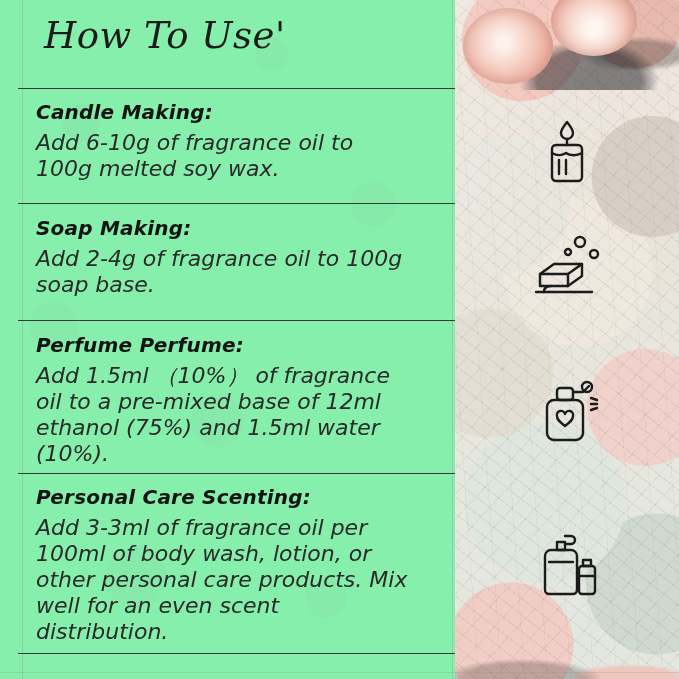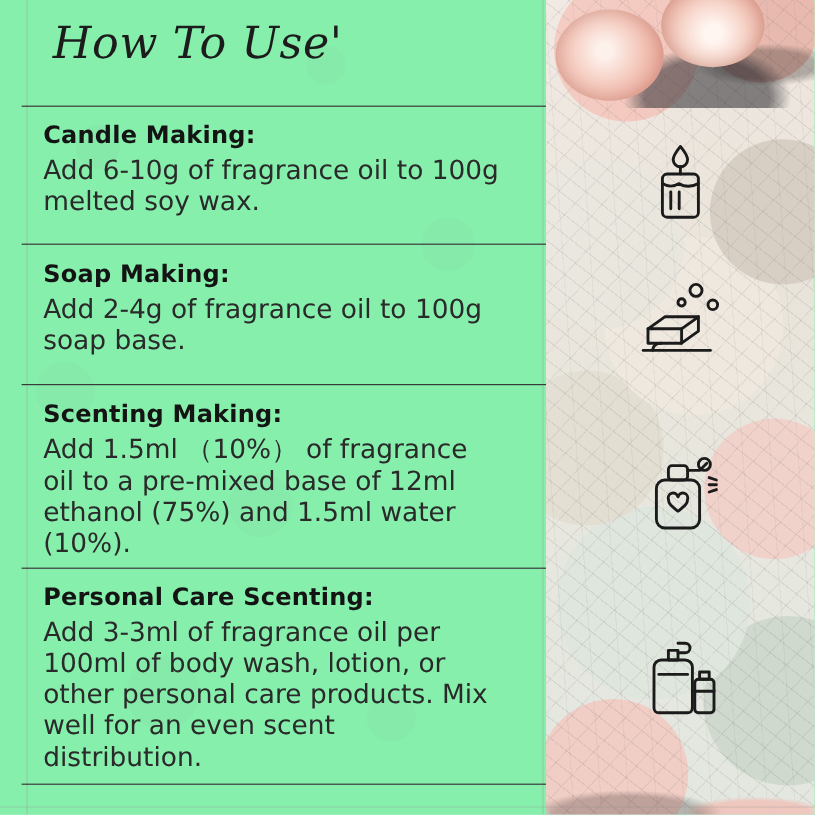--- a/index.html
+++ b/index.html
@@ -95,21 +95,21 @@
     font-style:italic;
     font-size:37px;
     color:#1c1c1c;
     letter-spacing:0.5px;
     white-space:nowrap;
   }
   .rule{
     position:absolute;left:18px;width:437px;height:1px;background:#3a3a3a;
   }
 
-  .block{position:absolute;left:36px;width:410px;}
+  .block{position:absolute;left:36px;width:410px;font-style:italic;}
   .blk-title{
     font-family:"DejaVu Sans", sans-serif;
     font-size:20px;
     font-weight:700;
     color:#141414;
     letter-spacing:0.2px;
     margin:0 0 6px 0;
   }
   .blk-body{
     font-family:"DejaVu Sans", sans-serif;
@@ -161,21 +161,21 @@
       <p class="blk-title">Candle Making:</p>
       <p class="blk-body">Add 6-10g of fragrance oil to 100g melted soy wax.</p>
     </div>
 
     <div class="block" style="top:216px">
       <p class="blk-title">Soap Making:</p>
       <p class="blk-body">Add 2-4g of fragrance oil to 100g soap base.</p>
     </div>
 
     <div class="block" style="top:333px">
-      <p class="blk-title">Scenting Making:</p>
+      <p class="blk-title">Perfume Perfume:</p>
       <p class="blk-body">Add 1.5ml （10%） of fragrance oil to a pre-mixed base of 12ml ethanol (75%) and 1.5ml water (10%).</p>
     </div>
 
     <div class="block" style="top:485px">
       <p class="blk-title">Personal Care Scenting:</p>
       <p class="blk-body">Add 3-3ml of fragrance oil per 100ml of body wash, lotion, or other personal care products. Mix well for an even scent distribution.</p>
     </div>
   </div>
 
   <div class="icon-wrap" style="top:112px;height:80px">

